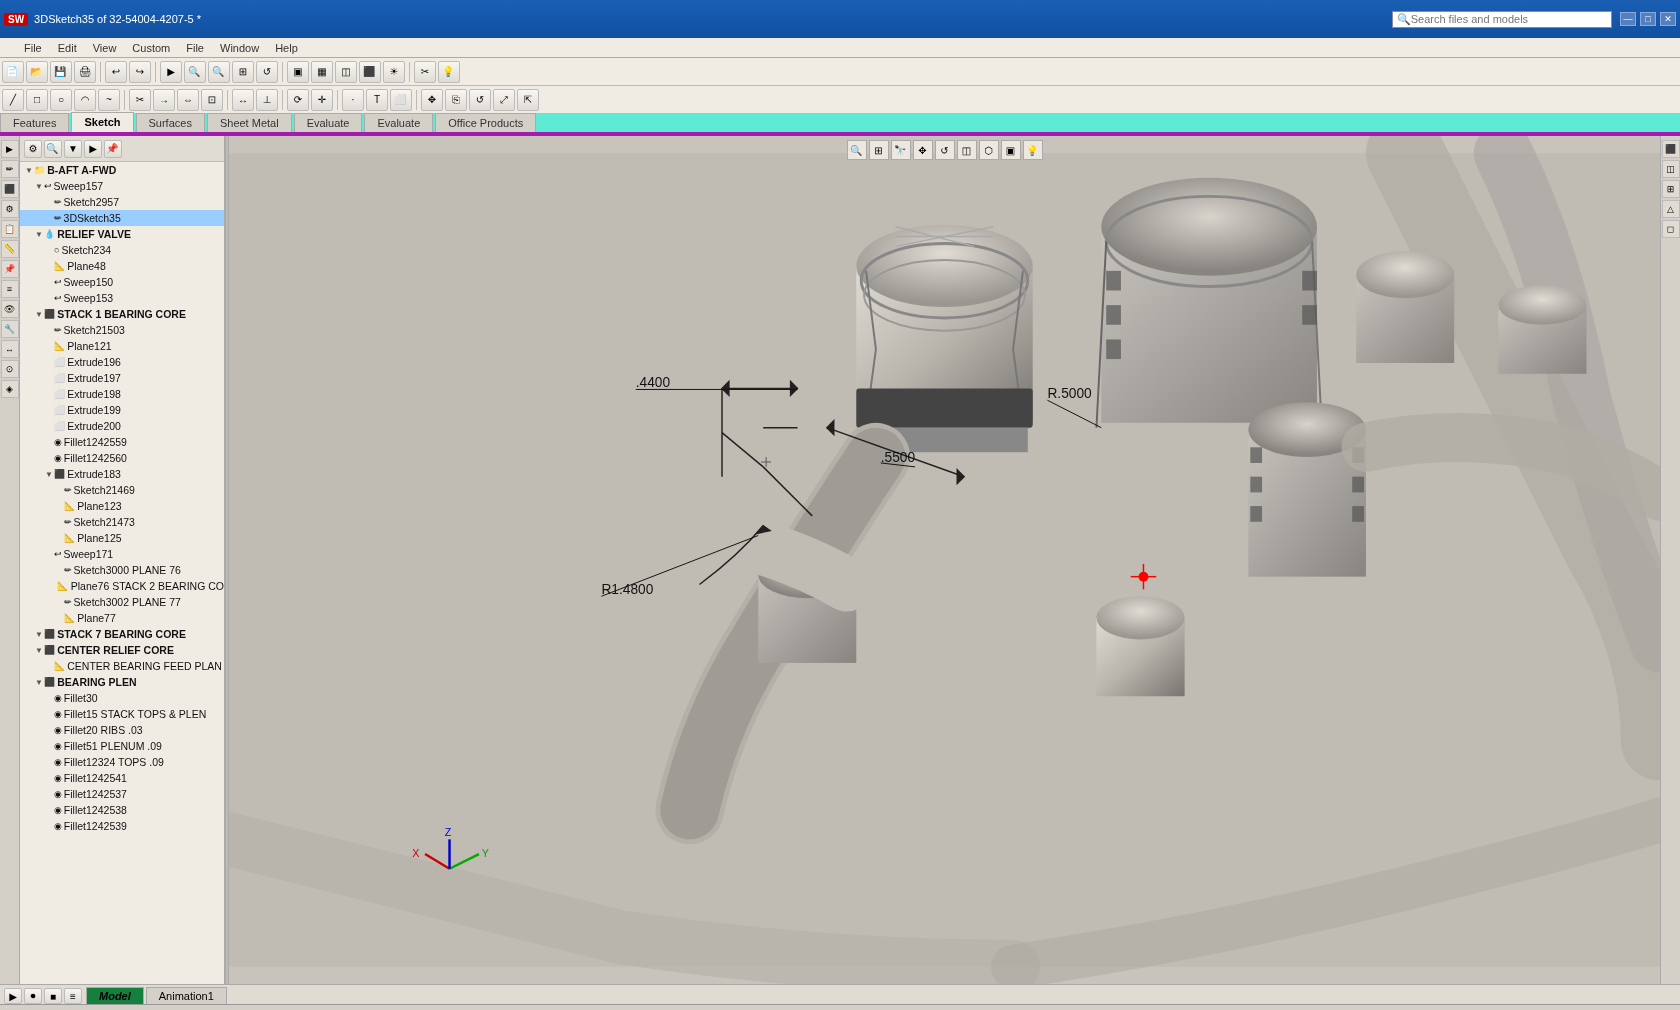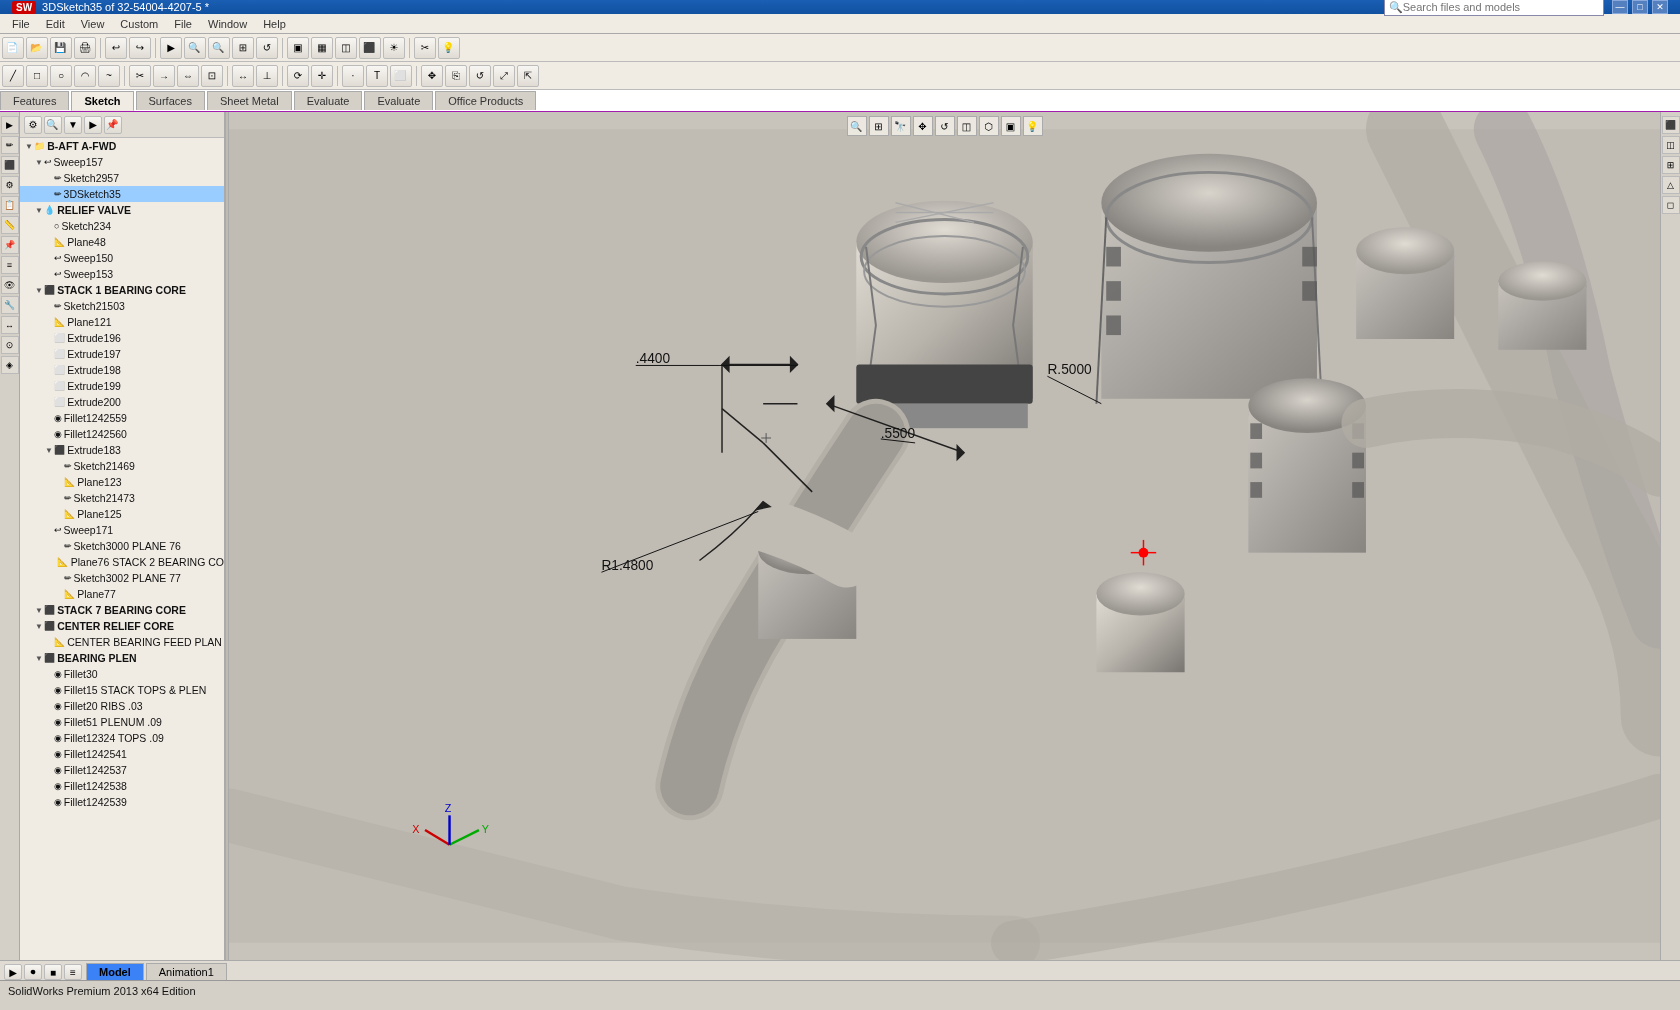--- a/index.html
+++ b/index.html
@@ -1,25 +1,25 @@
 <!DOCTYPE html>
 <html><head>
   <meta charset="utf-8">
   <style>
     * { margin: 0; padding: 0; box-sizing: border-box; }
     body { width: 1680px; height: 1010px; overflow: hidden; font-family: 'Segoe UI', Arial, sans-serif; font-size: 11px; background: #d4d0c8; }
 
     
     #titlebar {
-      height: 14px;
+      height: 38px;
       background: linear-gradient(to bottom, #1a5fb4, #1050a0);
       display: flex;
       align-items: center;
       justify-content: space-between;
-      padding: 0 12px;
+      padding: 0 4px;
       color: white;
       font-size: 11px;
     }
     #titlebar .title-left { display: flex; align-items: center; gap: 6px; }
     #titlebar .sw-logo {
       background: #cc0000;
       color: white;
       font-weight: bold;
       font-size: 10px;
       padding: 1px 4px;
@@ -49,21 +49,21 @@
       background: transparent;
     }
 
     
     #menubar {
       height: 20px;
       background: #f0ece4;
       display: flex;
       align-items: center;
       border-bottom: 1px solid #aaa;
-      padding: 0 4px;
+      padding: 0 16px;
     }
     .menu-item {
       padding: 2px 8px;
       font-size: 11px;
       color: #333;
       cursor: pointer;
     }
 
     
     .toolbar {
@@ -82,24 +82,24 @@
       border-radius: 2px;
       display: flex; align-items: center; justify-content: center;
       font-size: 10px;
       cursor: pointer;
     }
     .tb-sep { width: 1px; height: 20px; background: #bbb; margin: 0 2px; }
 
     
     #tabrow {
       height: 22px;
-      background: #ffffff;
-      display: flex;
-      align-items: center;
-      border-bottom: 1px solid #a21caf;
+      background: #5eead4;
+      display: flex;
+      align-items: flex-end;
+      border-bottom: 4px solid #a21caf;
     }
     .tab {
       padding: 3px 12px;
       font-size: 11px;
       color: #333;
       background: #d4d0c8;
       border: 1px solid #aaa;
       border-bottom: none;
       cursor: pointer;
       margin-right: 2px;
@@ -213,22 +213,23 @@
     .bottom-tab {
       padding: 2px 12px;
       font-size: 11px;
       background: #d4d0c8;
       border: 1px solid #aaa;
       border-bottom: none;
       cursor: pointer;
       margin-right: 2px;
     }
     .bottom-tab.active {
-      background: #3b82f6;
+      background: #15803d;
       font-weight: bold;
+      font-style: italic;
     }
 
     
     #statusbar {
       height: 20px;
       background: #d4d0c8;
       display: flex;
       align-items: center;
       justify-content: space-between;
       padding: 0 8px;

